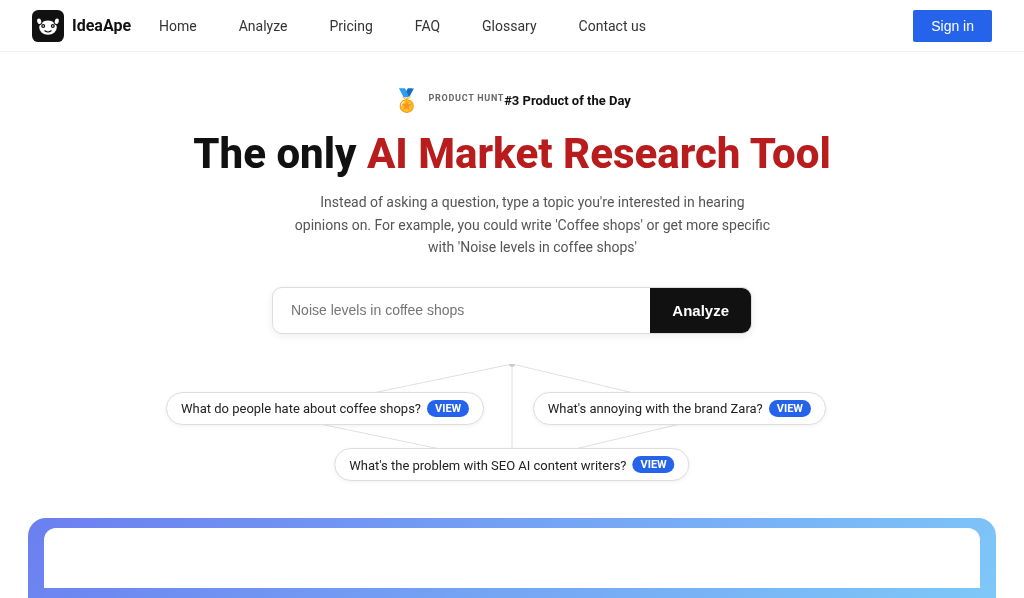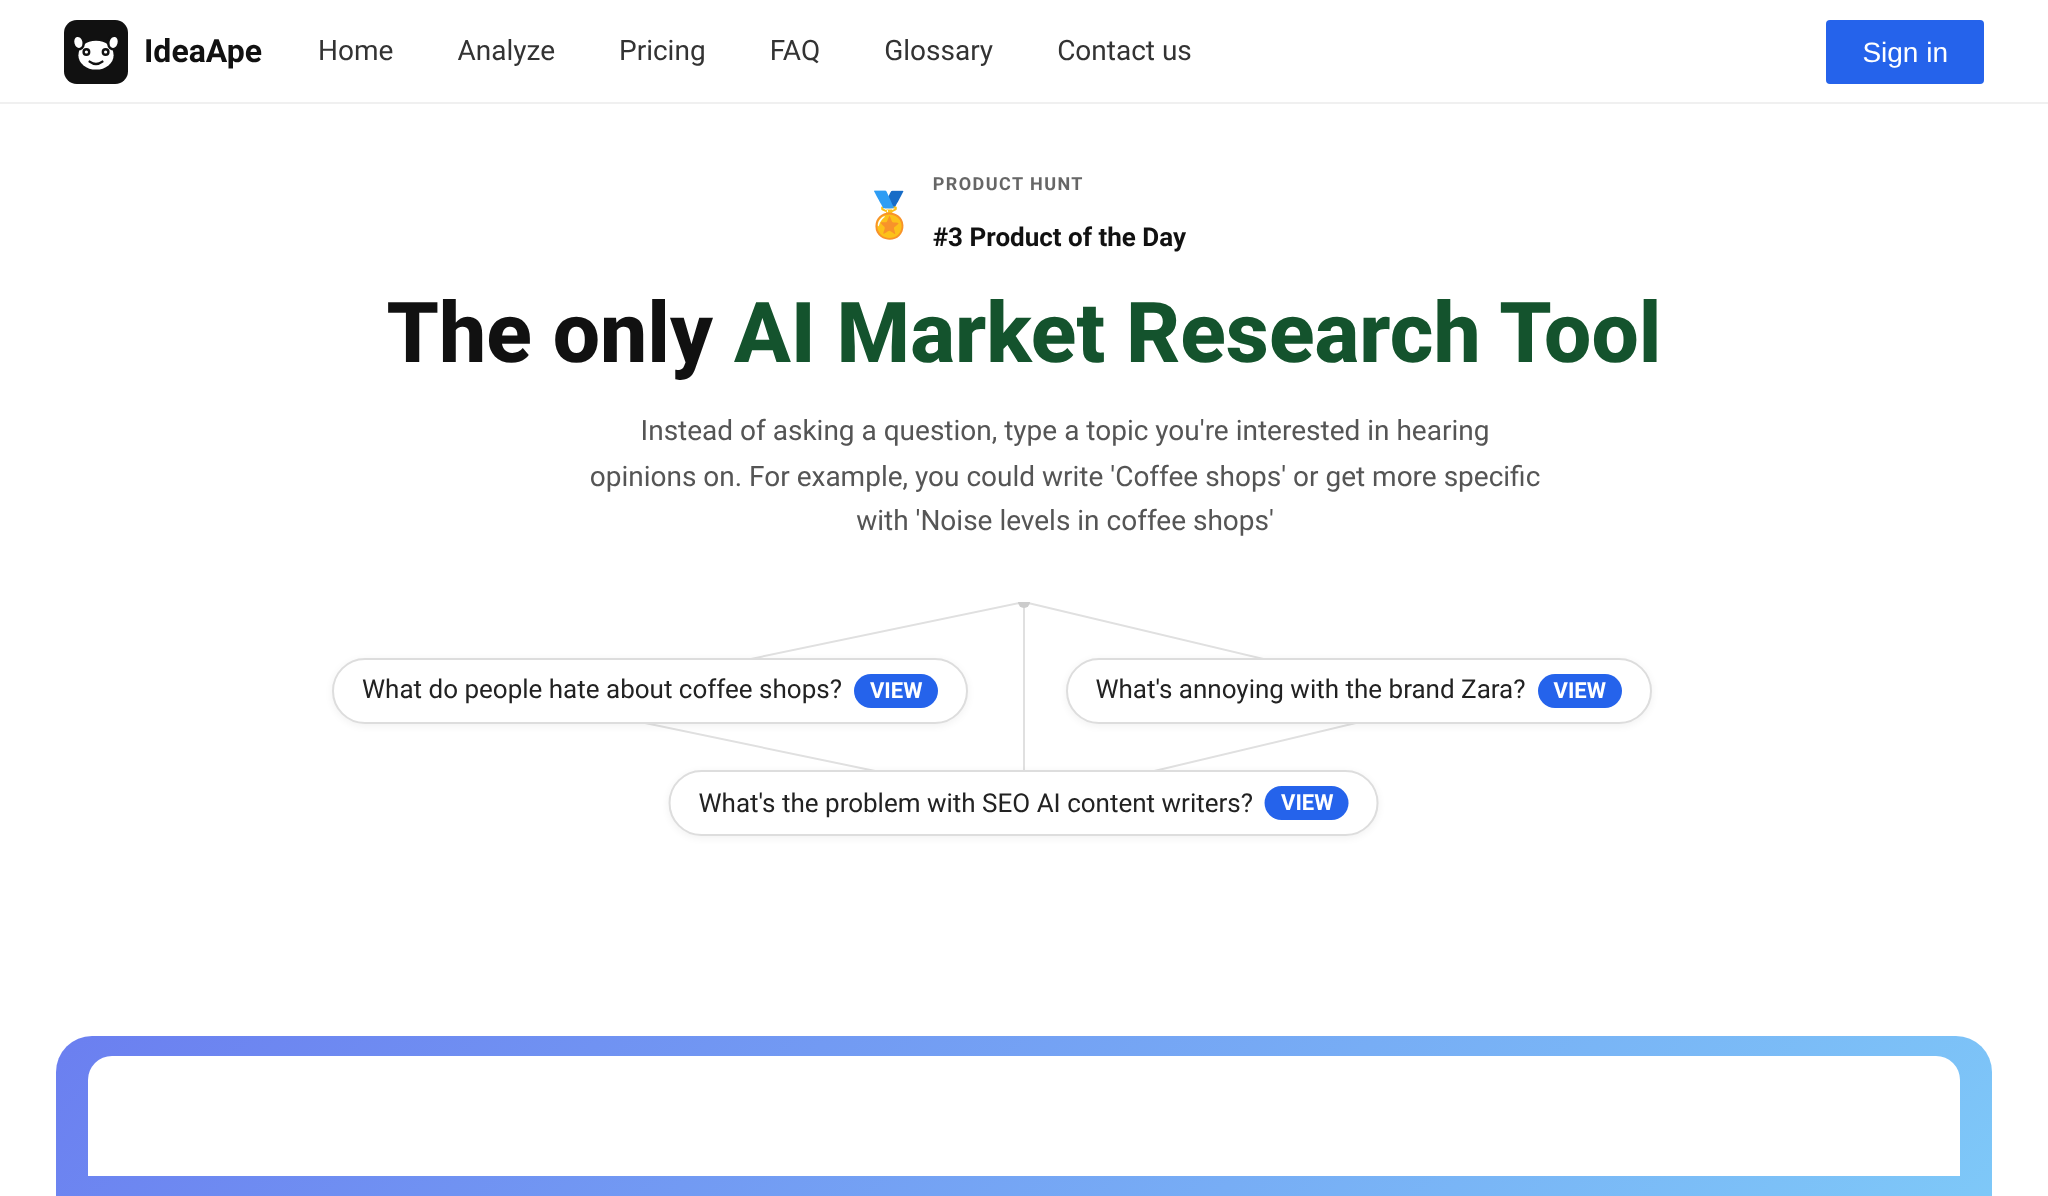--- a/index.html
+++ b/index.html
@@ -35,21 +35,21 @@
       height: 32px;
     }
     .nav-logo-text {
       font-size: 16px;
       font-weight: 700;
       color: #111;
     }
     .nav-links {
       display: flex;
       align-items: center;
-      gap: 32px;
+      gap: 42px;
       flex: 1;
     }
     .nav-link {
       font-size: 14px;
       color: #333;
       text-decoration: none;
       cursor: pointer;
     }
     .nav-signin {
       background: #2563eb;
@@ -75,22 +75,21 @@
       display: flex;
       align-items: center;
       gap: 8px;
       margin-bottom: 16px;
     }
     .ph-medal {
       font-size: 22px;
     }
     .ph-text-wrap {
       display: flex;
-      flex-direction: column;
-      gap: 14px;
+      flex-direction: row;
     }
     .ph-label {
       font-size: 9px;
       font-weight: 700;
       color: #666;
       letter-spacing: 0.08em;
       text-transform: uppercase;
     }
     .ph-title {
       font-size: 13px;
@@ -101,21 +100,21 @@
     .hero-heading {
       font-size: 42px;
       font-weight: 800;
       color: #111;
       text-align: center;
       line-height: 1.2;
       max-width: 640px;
       margin-bottom: 12px;
     }
     .hero-heading .highlight {
-      color: #14532d;
+      color: #b91c1c;
     }
 
     .hero-subtext {
       font-size: 14px;
       color: #555;
       text-align: center;
       max-width: 480px;
       line-height: 1.6;
       margin-bottom: 28px;
       margin-left: 41px;
@@ -264,20 +263,24 @@
 
   <h1 class="hero-heading">
     <span>The only </span>
     <span class="highlight"></span>
     <span class="highlight">AI Market Research Tool</span>
     <br>
   </h1>
 
   <p class="hero-subtext">Instead of asking a question, type a topic you're interested in hearing opinions on. For example, you could write 'Coffee shops' or get more specific with 'Noise levels in coffee shops'</p>
 
+  <div class="search-wrap">
+    <input class="search-input" type="text" placeholder="Noise levels in coffee shops" style="">
+    <button class="search-btn">Analyze</button>
+  </div>
 
   <div class="chips-area">
 
     <svg class="bg-lines" viewBox="0 0 740 160" xmlns="http://www.w3.org/2000/svg">
 
       <line x1="370" y1="0" x2="130" y2="50" stroke="#e0e0e0" stroke-width="1"></line>
       <line x1="370" y1="0" x2="580" y2="50" stroke="#e0e0e0" stroke-width="1"></line>
       <line x1="130" y1="50" x2="370" y2="100" stroke="#e0e0e0" stroke-width="1"></line>
       <line x1="580" y1="50" x2="370" y2="100" stroke="#e0e0e0" stroke-width="1"></line>
       <line x1="370" y1="0" x2="370" y2="100" stroke="#e0e0e0" stroke-width="1"></line>

